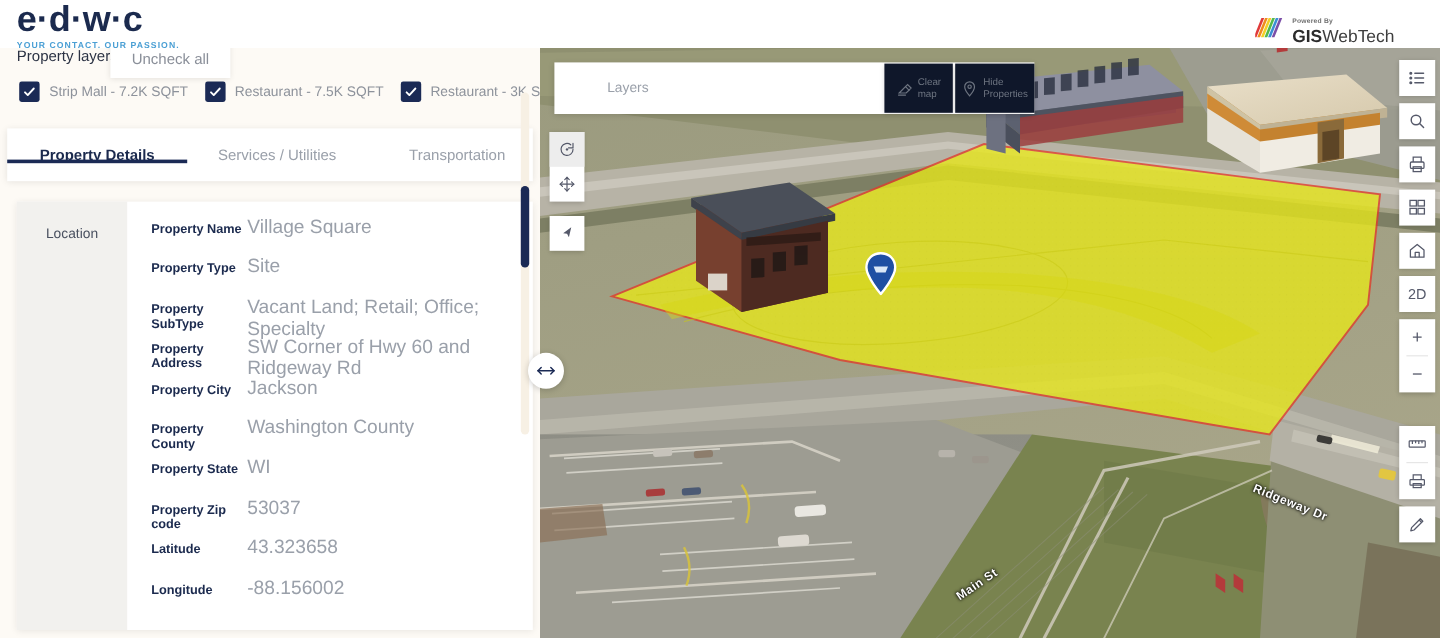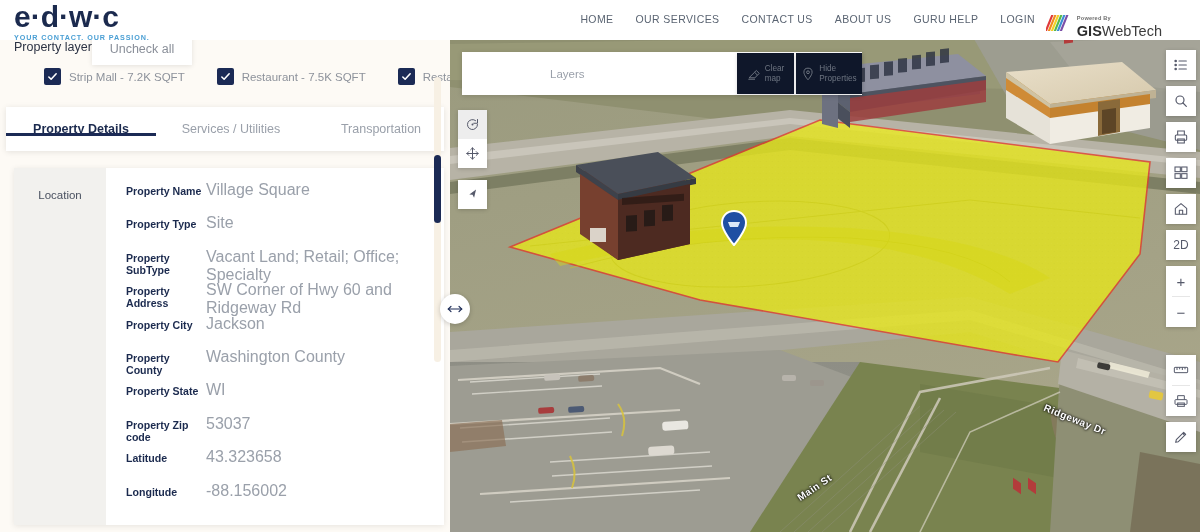--- a/index.html
+++ b/index.html
@@ -57,23 +57,22 @@
     font-size: 12.5px; color: #2c3344; font-weight: 400;
   }
   .uncheck-all {
     position: absolute; left: 92px; top: 0px;
     width: 100px; height: 33px; background: #fff;
     border: none; box-shadow: 0 1px 5px rgba(0,0,0,.10);
     display: flex; align-items: center; justify-content: center;
     font-size: 12.5px; color: #8a8f99; cursor: pointer;
   }
   .layer-checks {
-    display: flex; align-items: center; gap: 32px;
+    display: flex; align-items: center; gap: 14px;
     padding: 30px 0 0 16px;
-    margin-left: 28px;
   }
   .chk-item { display: flex; align-items: center; gap: 8px; }
   .chk {
     width: 17px; height: 17px; background: #1b2a55; border-radius: 2px;
     display: flex; align-items: center; justify-content: center; cursor: pointer;
     flex: 0 0 auto;
   }
   .chk svg { width: 11px; height: 11px; display: block; }
   .chk-label { font-size: 11.5px; color: #8d929b; white-space: nowrap; }
 
@@ -134,21 +133,20 @@
     position: absolute; left: 450px; top: 32px; width: 750px; height: 500px;
     overflow: hidden; background: #8e8f78;
   }
   .map-canvas { position: absolute; inset: 0; }
 
   
   .layers-overlay {
     position: absolute; left: 12px; top: 20px; width: 400px; height: 43px;
     background: #fff; display: flex; align-items: center; z-index: 20;
     box-shadow: 0 1px 5px rgba(0,0,0,.15);
-    padding-left: 44px;
   }
   .layers-overlay .lo-label { font-size: 11.5px; color: #9aa0aa; padding-left: 44px; flex:1; }
   .map-btn {
     width: 57px; height: 41px; background: #0f172a; margin-left: 2px;
     display: flex; align-items: center; justify-content: center; gap: 4px;
     cursor: pointer; box-shadow: 0 1px 4px rgba(0,0,0,.13);
   }
   .map-btn .mb-txt { font-size: 8.2px; color: #6d7480; line-height: 9.5px; }
   .map-btn svg { width: 14px; height: 14px; flex: 0 0 auto; }
 
@@ -609,28 +607,20 @@
         <polyline points="18,8 22,12 18,16"></polyline>
     </svg>
   </div>
 
   <div class="topbar">
     <div class="brand">
       <div class="brand-word">e·d·w·c</div>
       <div class="brand-tag">YOUR CONTACT. OUR PASSION.</div>
     </div>
 
-    <nav class="nav">
-      <a href="#">HOME</a>
-      <a href="#">OUR SERVICES</a>
-      <a href="#">CONTACT US</a>
-      <a href="#">ABOUT US</a>
-      <a href="#">GURU HELP</a>
-      <a href="#">LOGIN</a>
-    </nav>
 
     <div class="gis-logo">
       <svg class="gis-mark" viewBox="0 0 26 20">
         <g transform="skewX(-22)">
           <rect x="6" y="2" width="2.3" height="16" fill="#e03a3a"></rect>
           <rect x="9" y="2" width="2.3" height="16" fill="#f08c1e"></rect>
           <rect x="12" y="2" width="2.3" height="16" fill="#f2d027"></rect>
           <rect x="15" y="2" width="2.3" height="16" fill="#55b94a"></rect>
           <rect x="18" y="2" width="2.3" height="16" fill="#3b8fd4"></rect>
           <rect x="21" y="2" width="2.3" height="16" fill="#7b4fa8"></rect>

